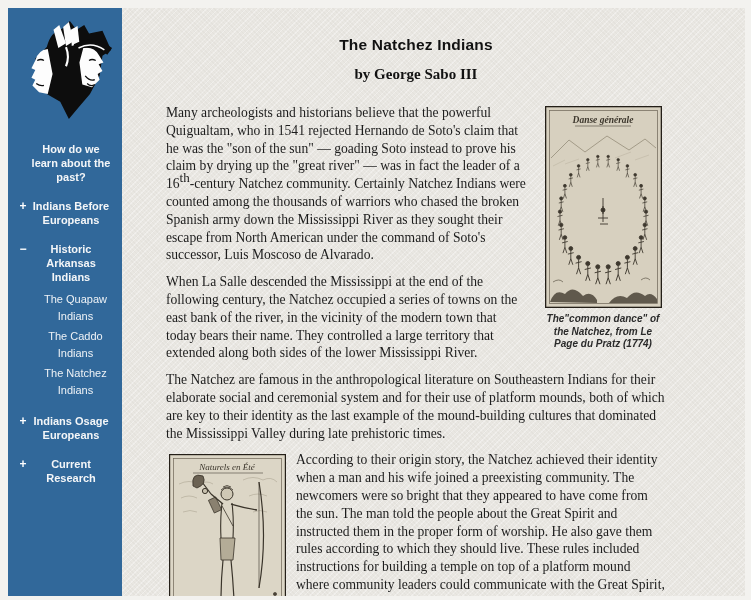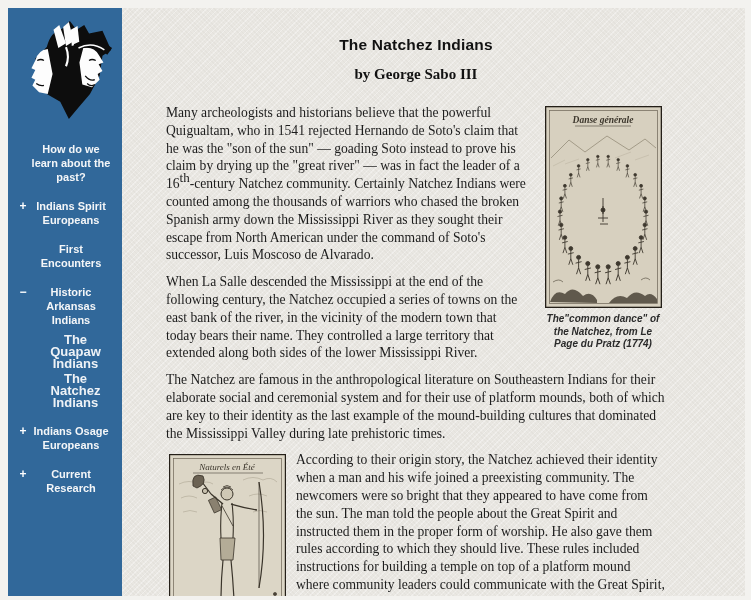--- a/index.html
+++ b/index.html
@@ -23,21 +23,21 @@
     position:relative; margin-bottom:15px;
     font-weight:bold; font-size:11px; line-height:14px; color:#f4f6f8;
     cursor:pointer;
     text-align:center;
   }
   .marker {
     position:absolute; left:-13px; top:1px; width:12px;
     font-size:12px; line-height:12px; font-weight:bold; color:#ffffff;
   }
   .sub { list-style:none; margin:0; padding:7px 0 0 9px; }
-  .sub > li { margin-bottom:3px; font-weight:bold; font-size:13px; line-height:12px; color:#eef2f6; cursor:pointer; }
+  .sub > li { margin-bottom:3px; font-weight:normal; font-size:11px; line-height:17px; color:#eef2f6; cursor:pointer; }
 
   
   .main {
     flex:1; position:relative; overflow:hidden;
     background-color:#e9e7e2;
     background-image:
       repeating-linear-gradient(45deg, rgba(120,112,98,.045) 0 1px, transparent 1px 3px),
       repeating-linear-gradient(135deg, rgba(255,255,255,.35) 0 1px, transparent 1px 4px);
   }
   .content {
@@ -102,31 +102,28 @@
       </svg>
     </div>
 
     <ul class="nav">
       <li>
         <span class="marker"></span>
         <span>How do we learn about the past?</span>
       </li>
       <li>
         <span class="marker">+</span>
-        <span>Indians Spirit Europeans</span>
-      </li>
-      <li>
-        <span class="marker"></span>
-        <span>First Encounters</span>
+        <span>Indians Before Europeans</span>
       </li>
       <li>
         <span class="marker">−</span>
         <span>Historic Arkansas Indians</span>
         <ul class="sub">
           <li>The Quapaw Indians</li>
+          <li>The Caddo Indians</li>
           <li>The Natchez Indians</li>
         </ul>
       </li>
       <li>
         <span class="marker">+</span>
         <span>Indians Osage Europeans</span>
       </li>
       <li>
         <span class="marker">+</span>
         <span>Current Research</span>

